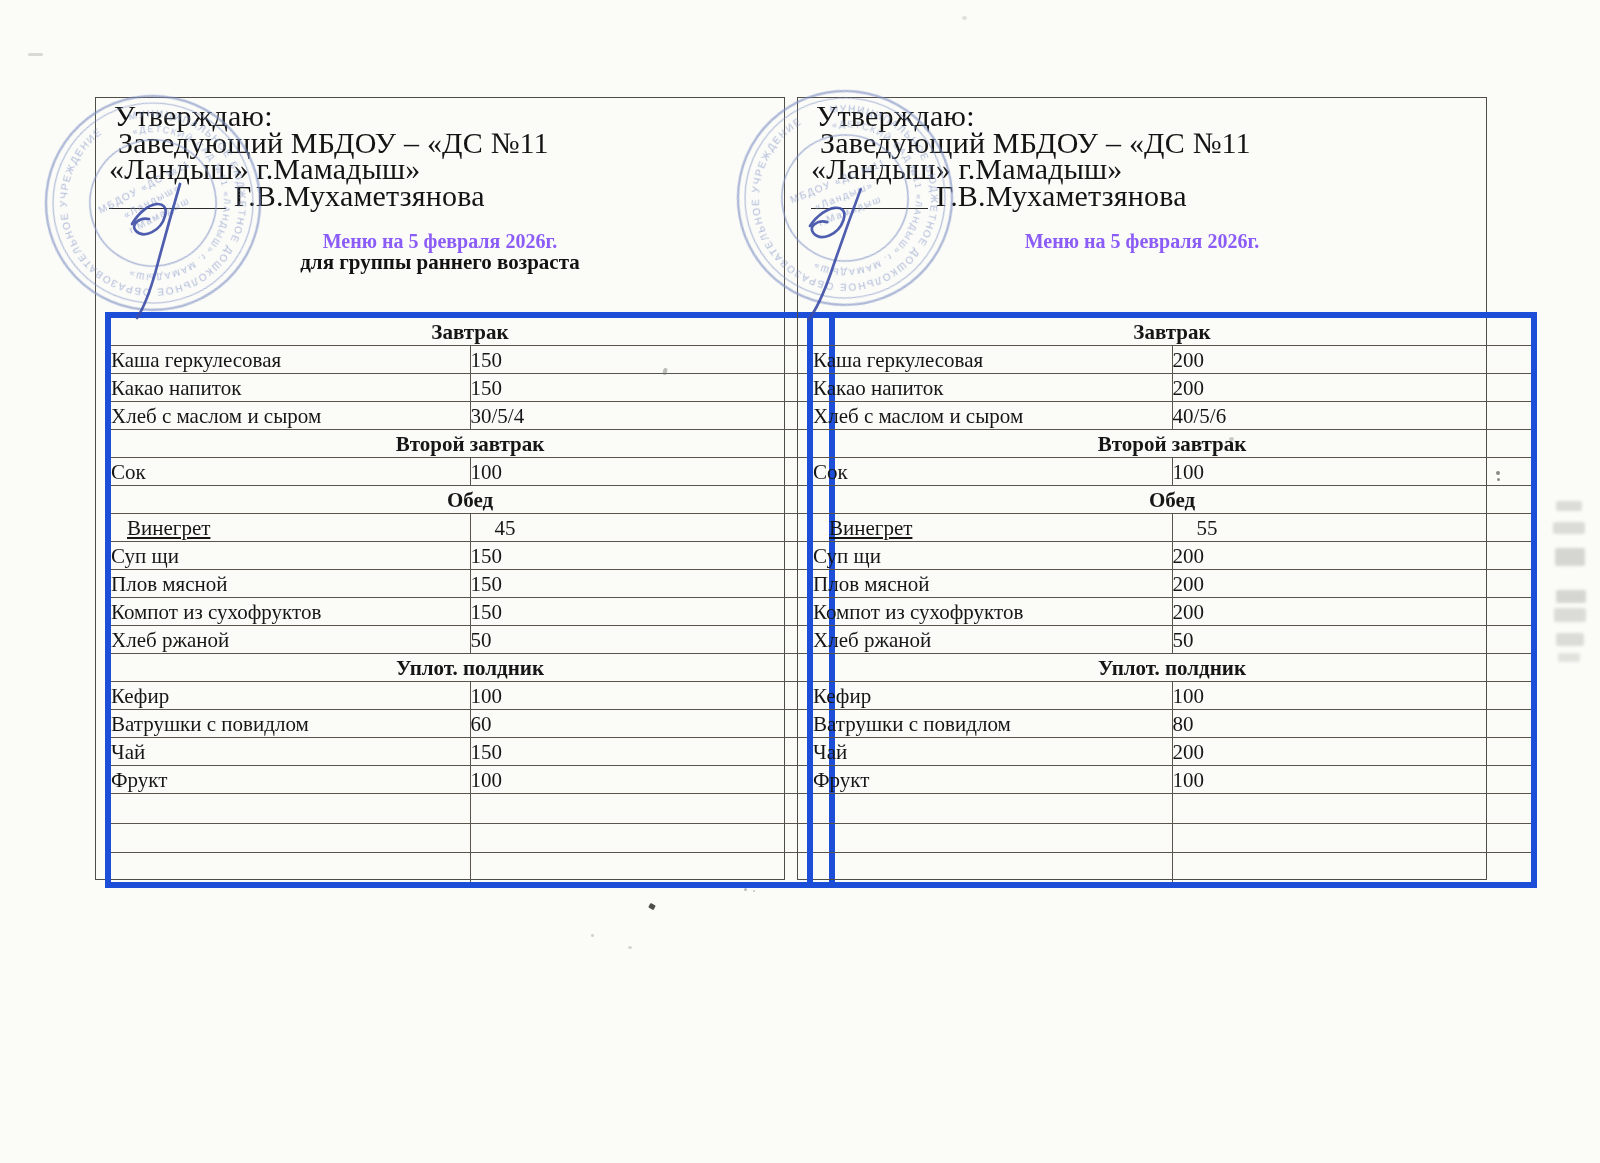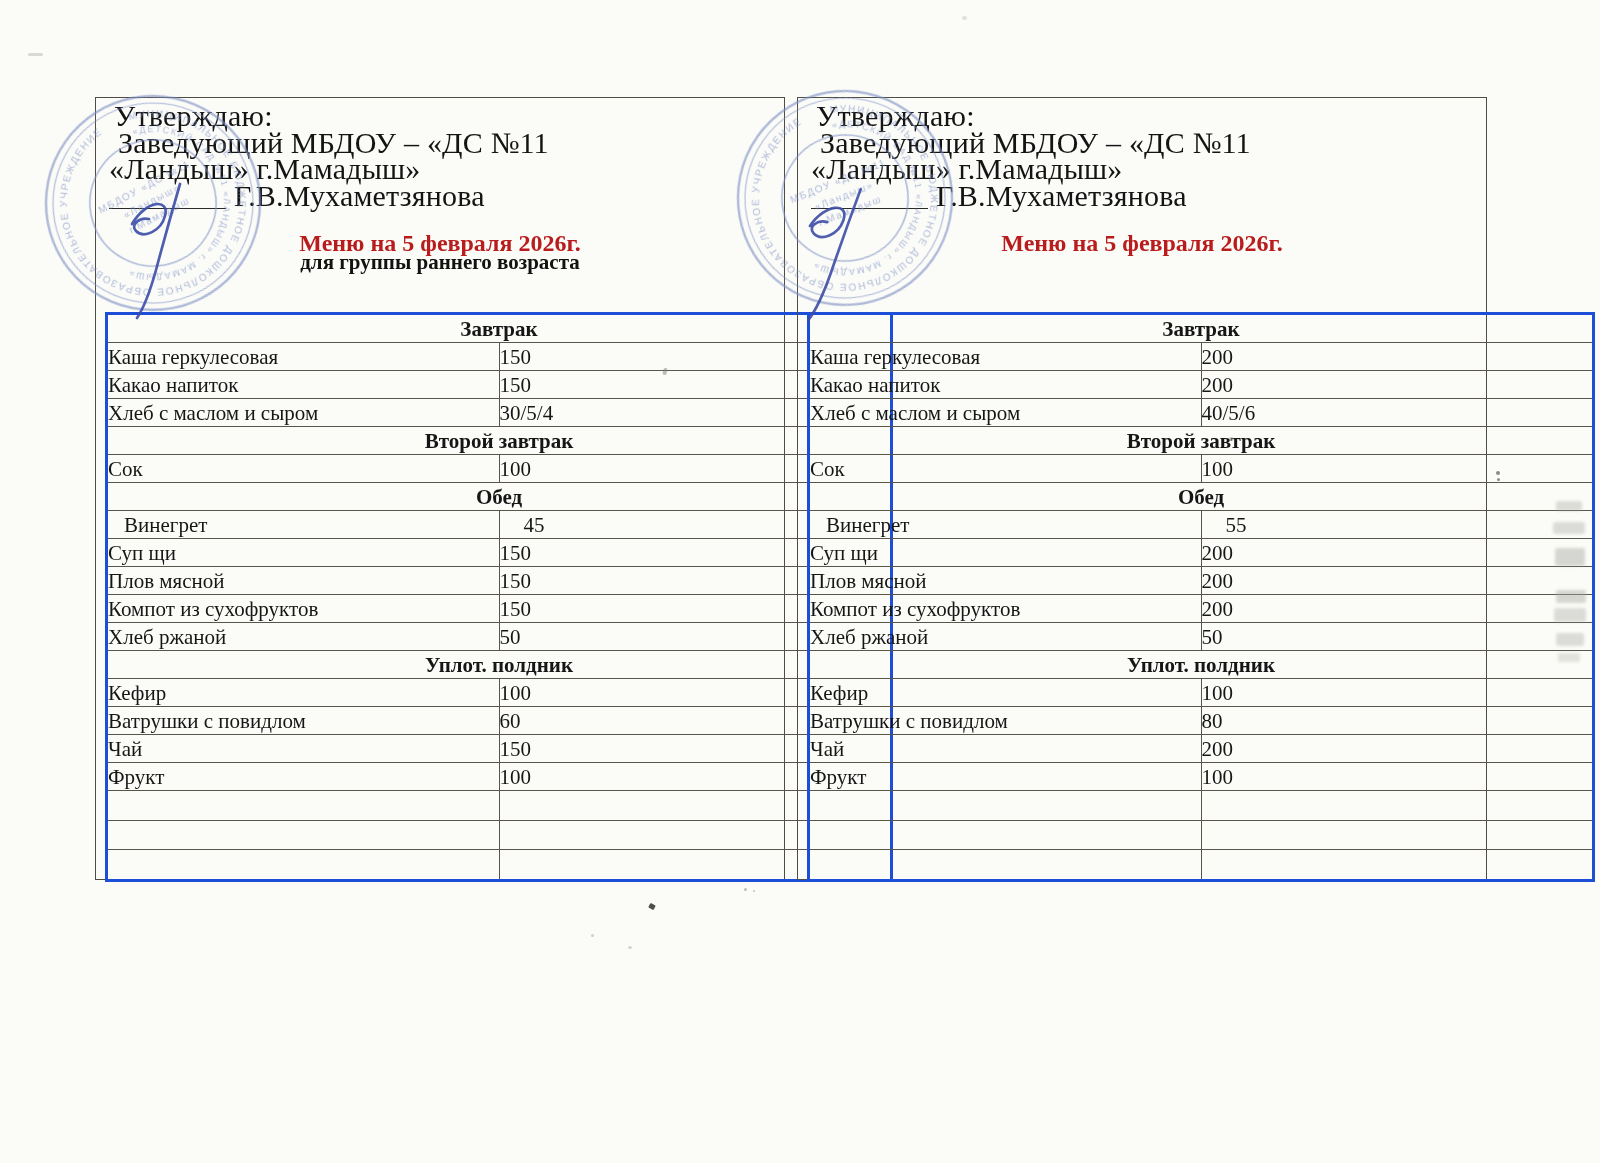--- a/index.html
+++ b/index.html
@@ -24,40 +24,40 @@
   .approve .l1{padding-left:5px;}
   .approve .l2{padding-left:9px;}
   .approve .l3{padding-left:0;}
   .sigline{display:flex;align-items:flex-end;}
   .uline{
     display:inline-block;width:117px;height:22px;margin-right:8px;
     border-bottom:1.6px solid #2a2a2a;
   }
   .menu-title{
     position:absolute;left:0;top:132px;width:100%;text-align:center;
-    font-size:24px;font-weight:700;color:#b91c1c;
+    font-size:20px;font-weight:700;color:#8b5cf6;
   }
   .menu-subtitle{
     position:absolute;left:0;top:152px;width:100%;text-align:center;
     font-size:21px;font-weight:700;color:#121212;
   }
 
   table.menu{
-    position:absolute;left:9px;top:214px;width:788px;
+    position:absolute;left:9px;top:214px;width:730px;
     border-collapse:collapse;table-layout:fixed;
-    border:3px solid #1d4ed8;
+    border:6px solid #1d4ed8;
   }
   table.menu td{
     border:1.5px solid #59544c;height:27px;padding:0;
     font-size:21px;line-height:24px;color:#161616;
     overflow:hidden;white-space:nowrap;
   }
   td.dish{padding-left:9px;}
   td.qty{padding-left:13px;}
-  td.pad.dish{padding-left:16px;}
+  td.pad.dish{padding-left:16px;text-decoration:underline;}
   td.pad.qty{padding-left:24px;margin-left:8px;}
   td.sec{text-align:center;font-weight:700;font-size:21.5px;}
   tr.empty-row td{height:28.5px;}
 
   
   .stamp{position:absolute;opacity:.62;filter:blur(.4px);pointer-events:none;}
   .stamp-left{left:-58px;top:-10px;transform:rotate(-16deg);}
   .stamp-right{left:-68px;top:-15px;transform:rotate(-10deg);}
   .stamp text{fill:#7e91c3;letter-spacing:1.6px;font-family:"Liberation Sans",sans-serif;}
 

